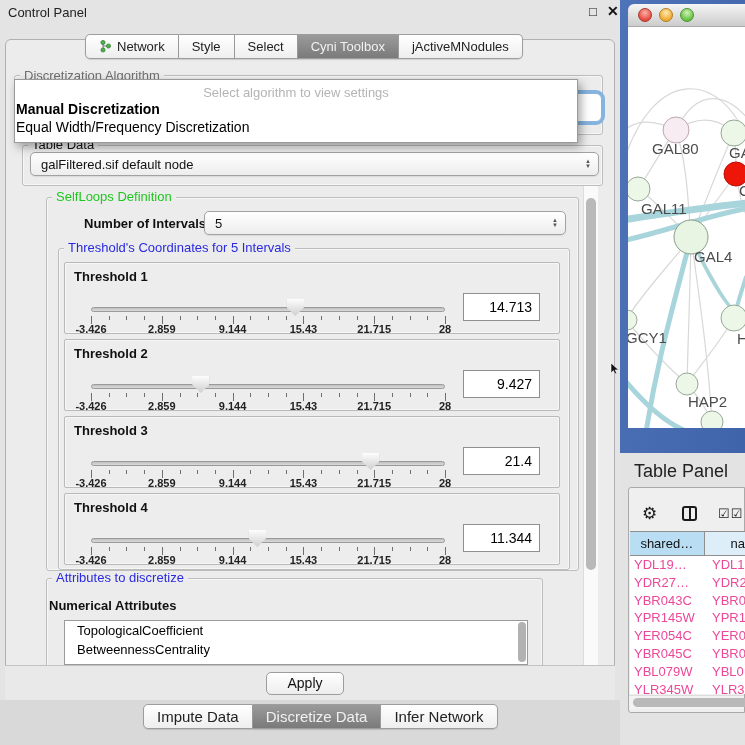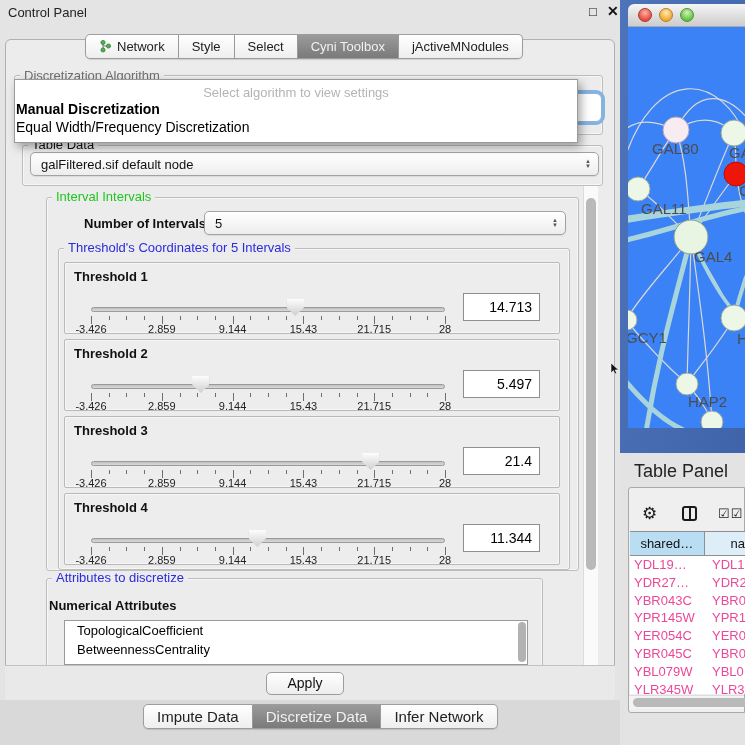--- a/index.html
+++ b/index.html
@@ -64,21 +64,21 @@
   .t-label{position:absolute;left:9px;top:6px;font-size:13px;font-weight:700;color:#111;}
   .t-track{position:absolute;left:26px;top:44px;width:354px;height:5px;border-radius:3px;
     background:linear-gradient(#c0c0c0,#dadada);border:1px solid #9a9a9a;box-sizing:border-box;}
   .t-thumb{position:absolute;top:36px;width:17px;height:17px;
     background:linear-gradient(#fdfdfd,#cfcfcf);
     clip-path:polygon(0% 0%,100% 0%,100% 52%,50% 100%,0% 52%);
     filter:drop-shadow(0 0 1px #787878);}
   .t-ticks{position:absolute;left:26px;top:53px;width:354px;height:9px;}
   .tick{position:absolute;top:0;width:1px;background:#6e6e6e;}
   .t-labels{position:absolute;left:26px;top:60px;width:354px;height:12px;}
-  .t-ticklabel{position:absolute;transform:translateX(-50%);font-size:11px;font-weight:400;color:#222;white-space:nowrap;}
+  .t-ticklabel{position:absolute;transform:translateX(-50%);font-size:11px;font-weight:700;color:#222;white-space:nowrap;}
   .t-value{position:absolute;left:398px;top:30px;width:77px;height:28px;background:#fff;
     border:1px solid #8f8f8f;box-sizing:border-box;font-size:14px;color:#000;
     text-align:right;line-height:26px;padding-right:7px;}
 
   
   #attr-list{left:24px;top:434px;width:464px;height:45px;background:#fff;border:1px solid #9a9a9a;
     box-sizing:border-box;overflow:hidden;}
   .attr-item{font-size:13px;color:#000;padding-left:12px;height:19px;line-height:19px;white-space:nowrap;}
   #attr-vscroll{left:477px;top:435px;width:10px;height:43px;}
   #attr-vscroll .vthumb{position:absolute;left:1px;top:1px;width:8px;height:40px;background:#b2b2b2;border-radius:4px;}
@@ -91,21 +91,21 @@
   #bottom-band{left:0;top:700px;width:620px;height:45px;background:#d9d9d9;}
 
   
   #net-window{left:620px;top:0;width:125px;height:453px;background:linear-gradient(100deg,#4e73b8,#3f64a9);}
   #net-titlebar{left:628px;top:4px;width:117px;height:23px;background:linear-gradient(#f5f5f5,#cccccc);
     border-radius:6px 0 0 0;border-bottom:1px solid #aaa;box-sizing:border-box;}
   .light{position:absolute;top:4px;width:14px;height:14px;border-radius:50%;box-sizing:border-box;}
   #light-red{left:10px;background:radial-gradient(circle at 50% 32%,#ffb0a8,#e44a3e 70%);border:1px solid #a8372d;}
   #light-yellow{left:31px;background:radial-gradient(circle at 50% 32%,#ffeab0,#f0a832 70%);border:1px solid #b07f1e;}
   #light-green{left:52px;background:radial-gradient(circle at 50% 32%,#d2f0b8,#64c242 70%);border:1px solid #4d9232;}
-  #net-canvas{left:628px;top:27px;width:117px;height:401px;background:#3b82f6;overflow:hidden;}
+  #net-canvas{left:628px;top:27px;width:117px;height:401px;background:#ffffff;overflow:hidden;}
   #net-canvas svg{position:absolute;left:0;top:0;}
   .node-label{font-size:15px;fill:#4c4c4c;font-family:"Liberation Sans",sans-serif;}
 
   
   #tp-region{left:620px;top:453px;width:125px;height:292px;background:#e3e3e3;}
   #tp-title{left:634px;top:461px;font-size:18px;color:#222;}
   #tp-box{left:628px;top:487px;width:117px;height:226px;background:#efefef;
     border:1px solid #a9a9a9;border-radius:3px 0 0 3px;box-sizing:border-box;}
   #tp-gear{left:642px;top:503px;font-size:17px;color:#1a1a1a;}
   #tp-split{left:682px;top:506px;width:15px;height:15px;border:2px solid #1a1a1a;border-radius:3px;box-sizing:border-box;}
@@ -177,21 +177,21 @@
   <span>galFiltered.sif default node</span>
   <span class="stepper">
     <span>▲</span>
       <span>▼</span>
   </span>
 </div>
 
 <div class="abs" id="scrollpane">
 
   <div class="abs group" style="left:6px;top:11px;width:531px;height:372px;"></div>
-  <div class="abs gtitle" style="left:12px;top:4px;color:#1ec71e;">Interval Intervals</div>
+  <div class="abs gtitle" style="left:12px;top:4px;color:#1ec71e;">SelfLoops Definition</div>
 
   <div class="abs" style="left:44px;top:30px;font-size:13px;font-weight:700;color:#111;">Number of Intervals</div>
   <div class="abs combo" style="left:164px;top:25px;width:362px;height:24px;">
     <span>5</span>
     <span class="stepper">
       <span>▲</span>
         <span>▼</span>
     </span>
   </div>
 
@@ -264,21 +264,21 @@
           <div class="tick" style="left: 354px; height: 8px;"></div>
         </div>
     <div class="t-labels">
           <div class="t-ticklabel" style="left: 0px;">-3.426</div>
           <div class="t-ticklabel" style="left: 70.8px;">2.859</div>
           <div class="t-ticklabel" style="left: 141.6px;">9.144</div>
           <div class="t-ticklabel" style="left: 212.4px;">15.43</div>
           <div class="t-ticklabel" style="left: 283.2px;">21.715</div>
           <div class="t-ticklabel" style="left: 354px;">28</div>
         </div>
-    <div class="t-value">5.497</div>
+    <div class="t-value">9.427</div>
   </div>
 
   <div class="tbox" style="top: 230px;">
     <div class="t-label">Threshold 3</div>
     <div class="t-track"></div>
     <div class="t-thumb" style="left: 297.154px;"></div>
     <div class="t-ticks">
           <div class="tick" style="left: 0px; height: 8px;"></div>
           <div class="tick" style="left: 17.7px; height: 4px;"></div>
           <div class="tick" style="left: 35.4px; height: 4px;"></div>

